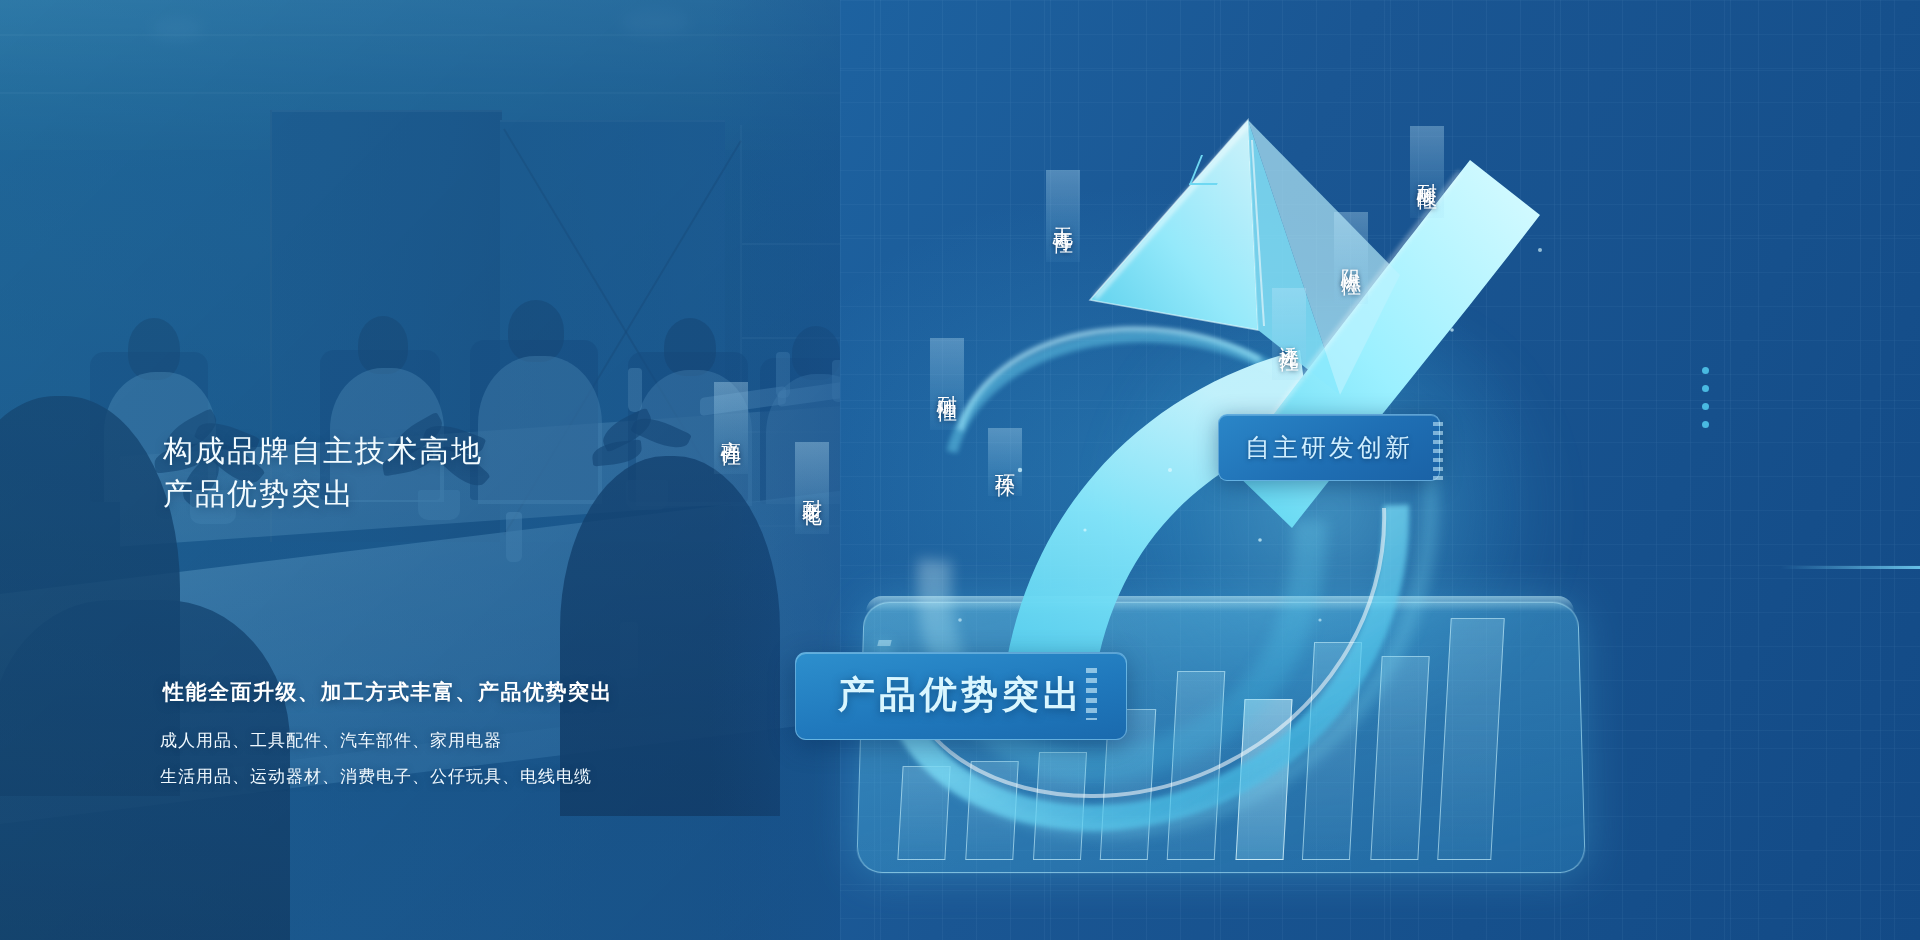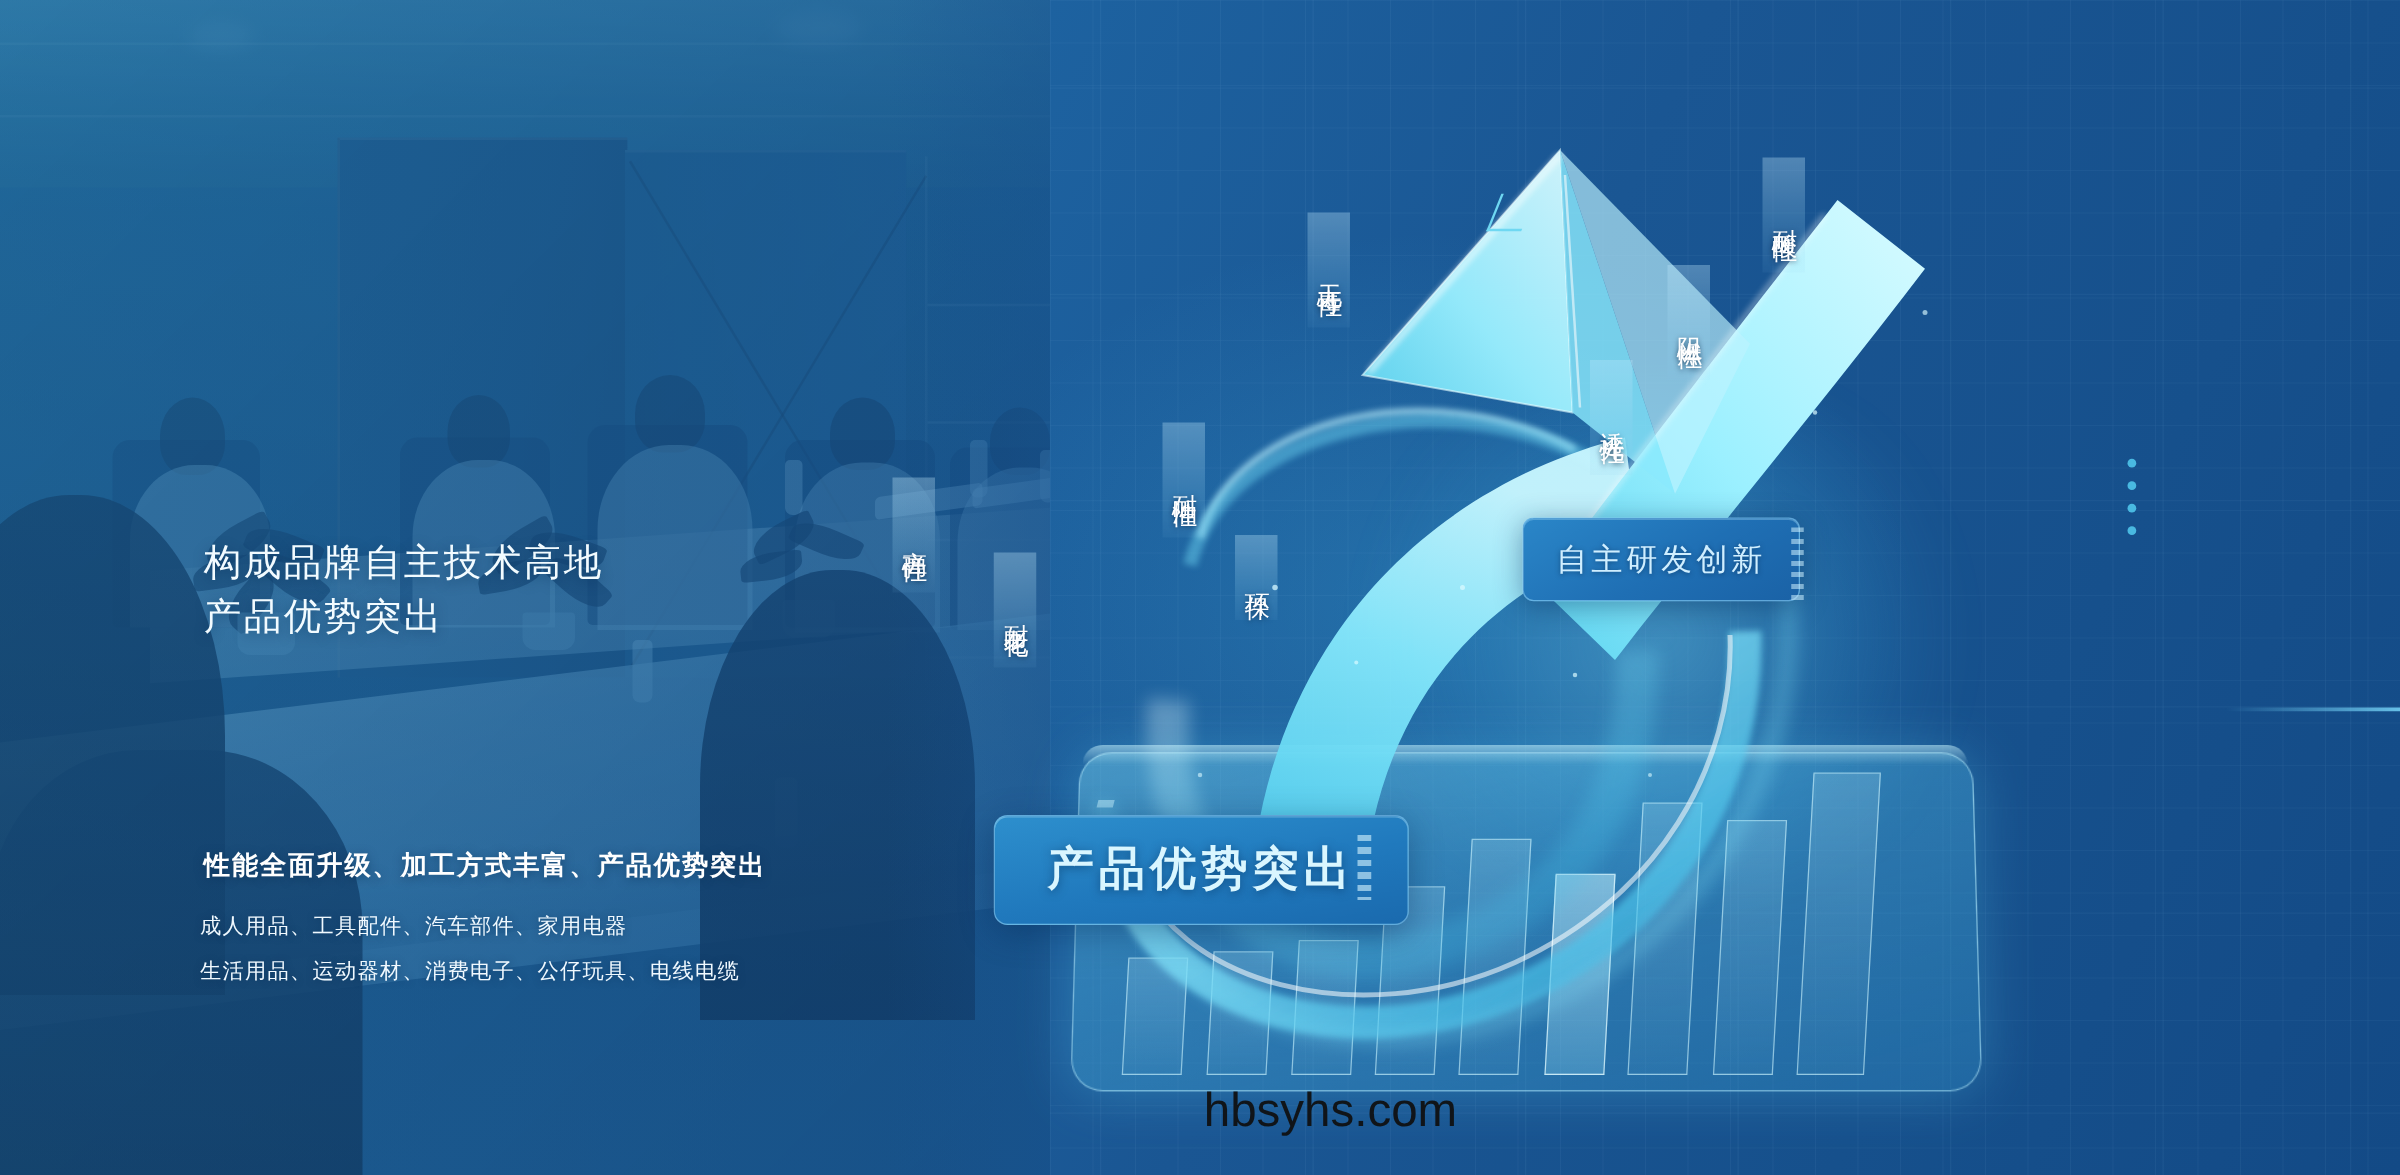--- a/index.html
+++ b/index.html
@@ -484,15 +484,14 @@
   <div class="sub">
     <div>构成品牌自主技术高地</div>
     <div>产品优势突出</div>
   </div>
   <div class="feat-main">性能全面升级、加工方式丰富、产品优势突出</div>
   <div class="feat-list">
     <div>成人用品、工具配件、汽车部件、家用电器</div>
     <div>生活用品、运动器材、消费电子、公仔玩具、电线电缆</div>
   </div>
 
-  <div class="watermark">hbsyhs.com</div>
 
 </div>
 
 </body></html>

